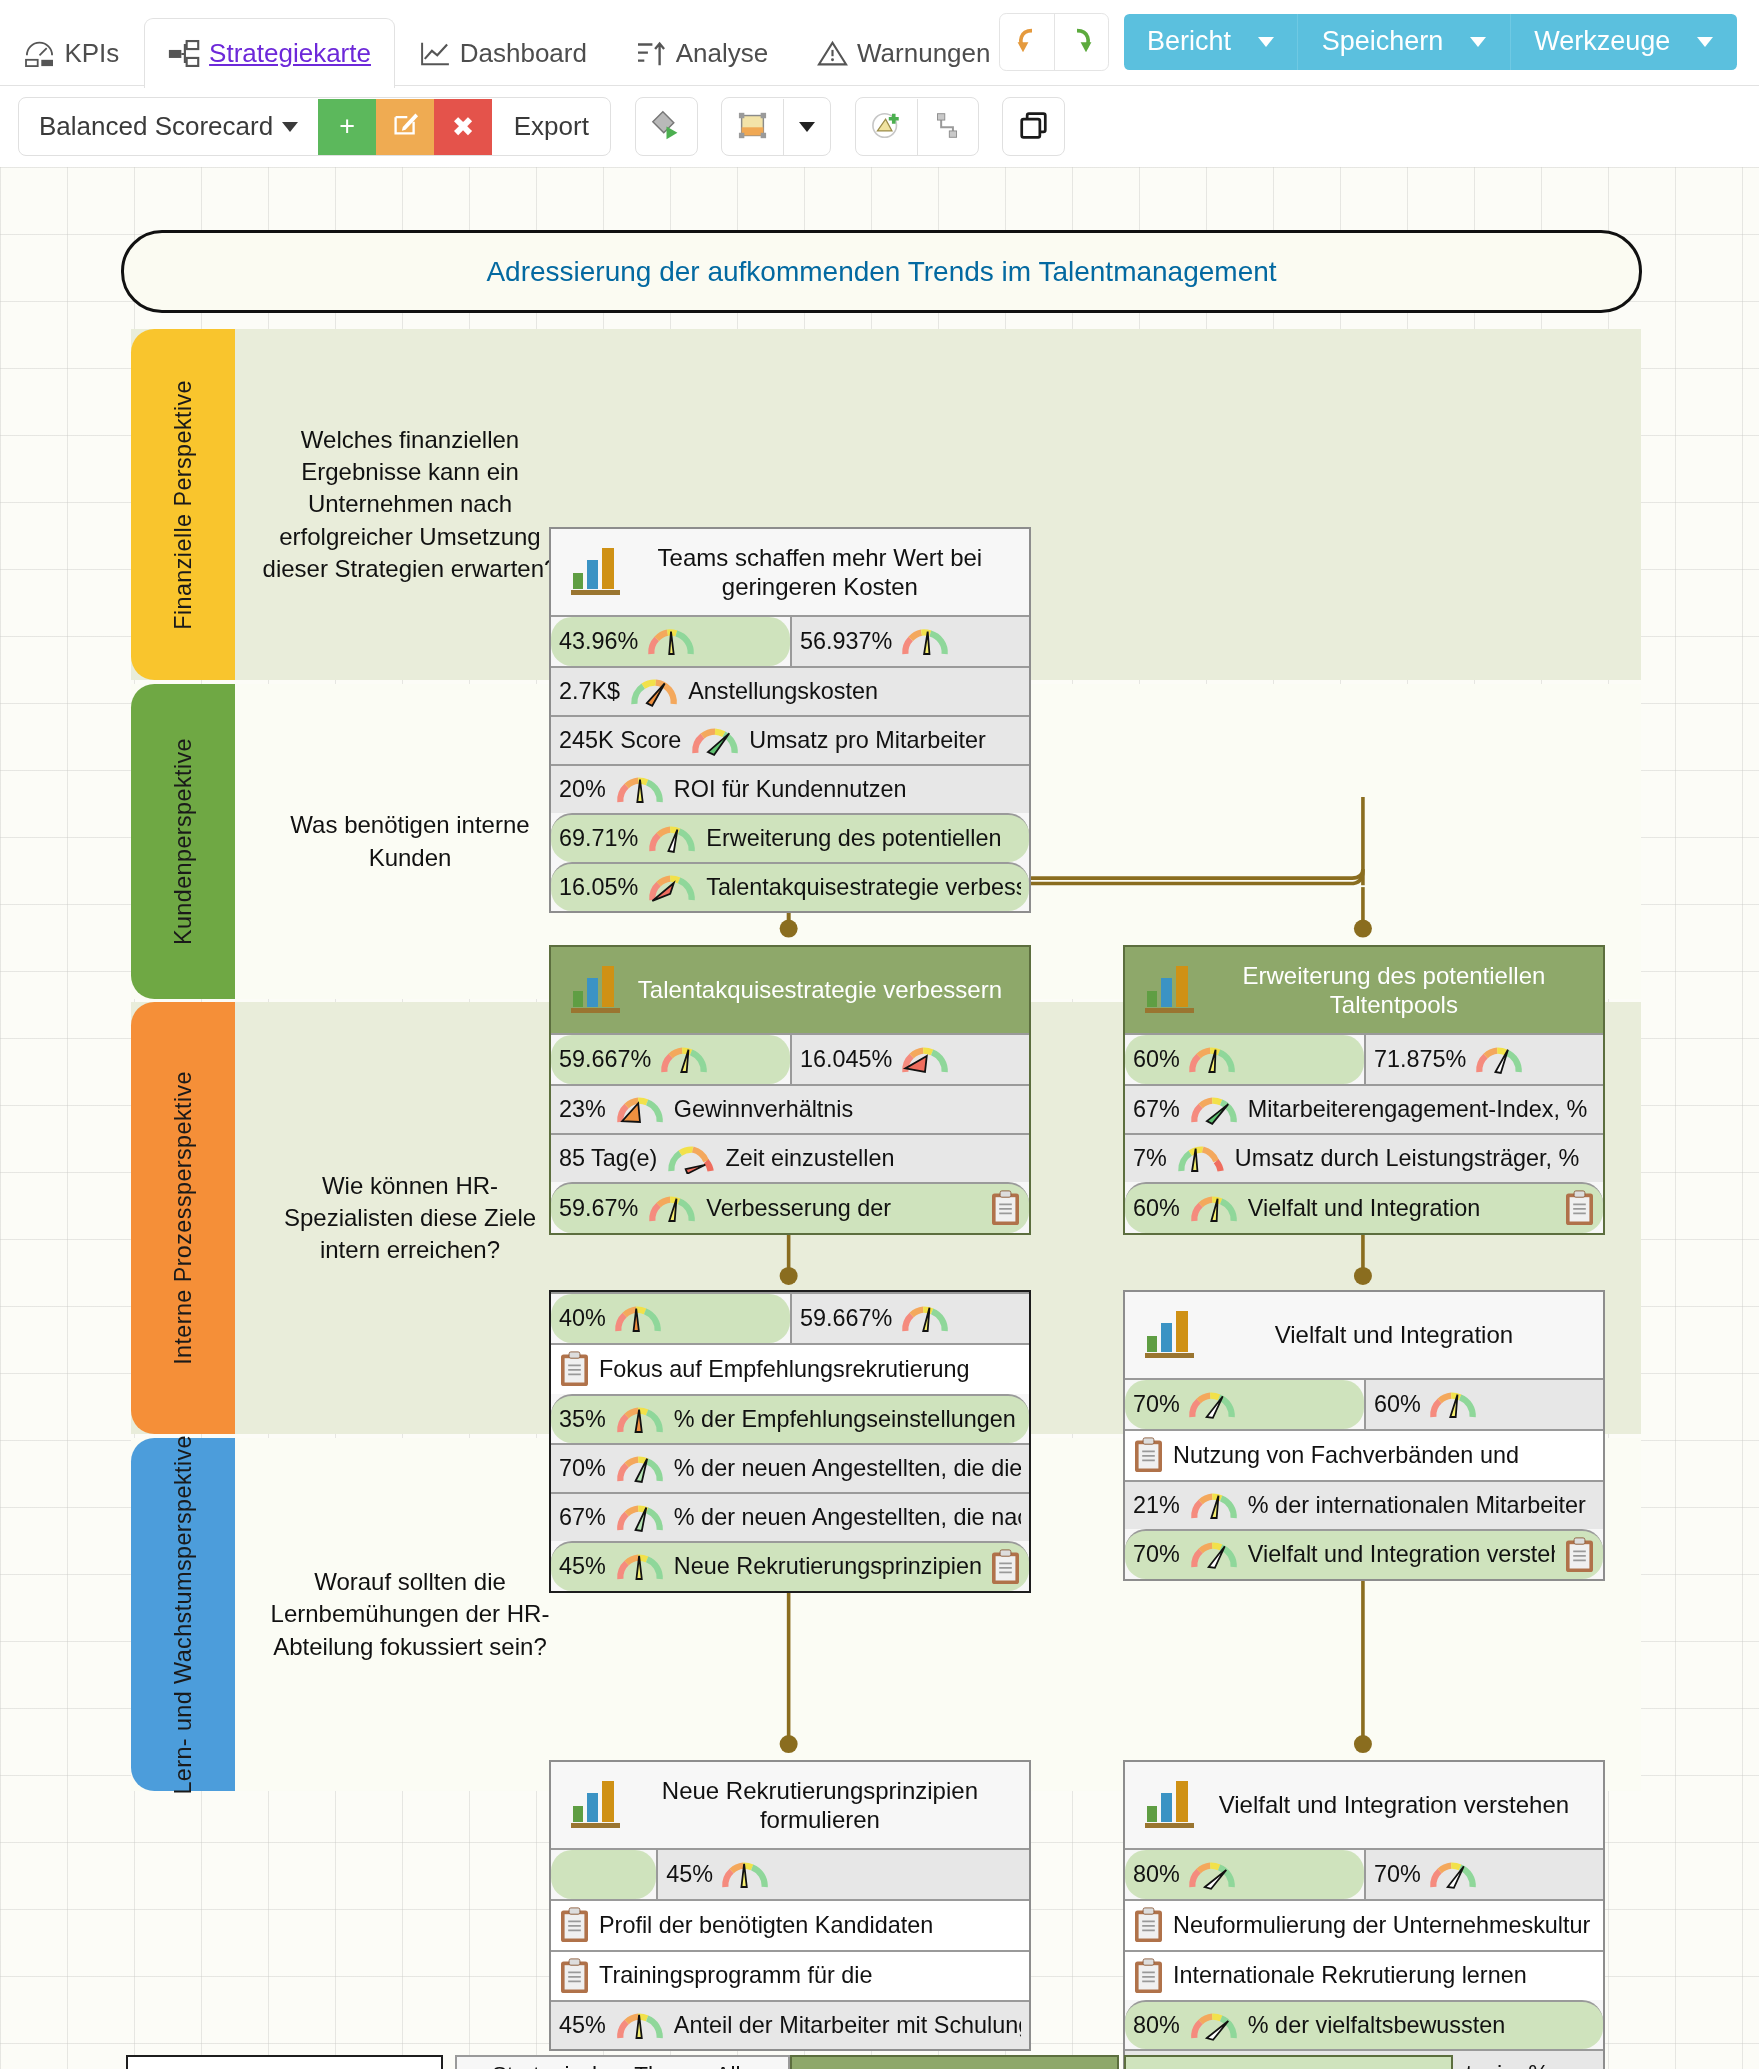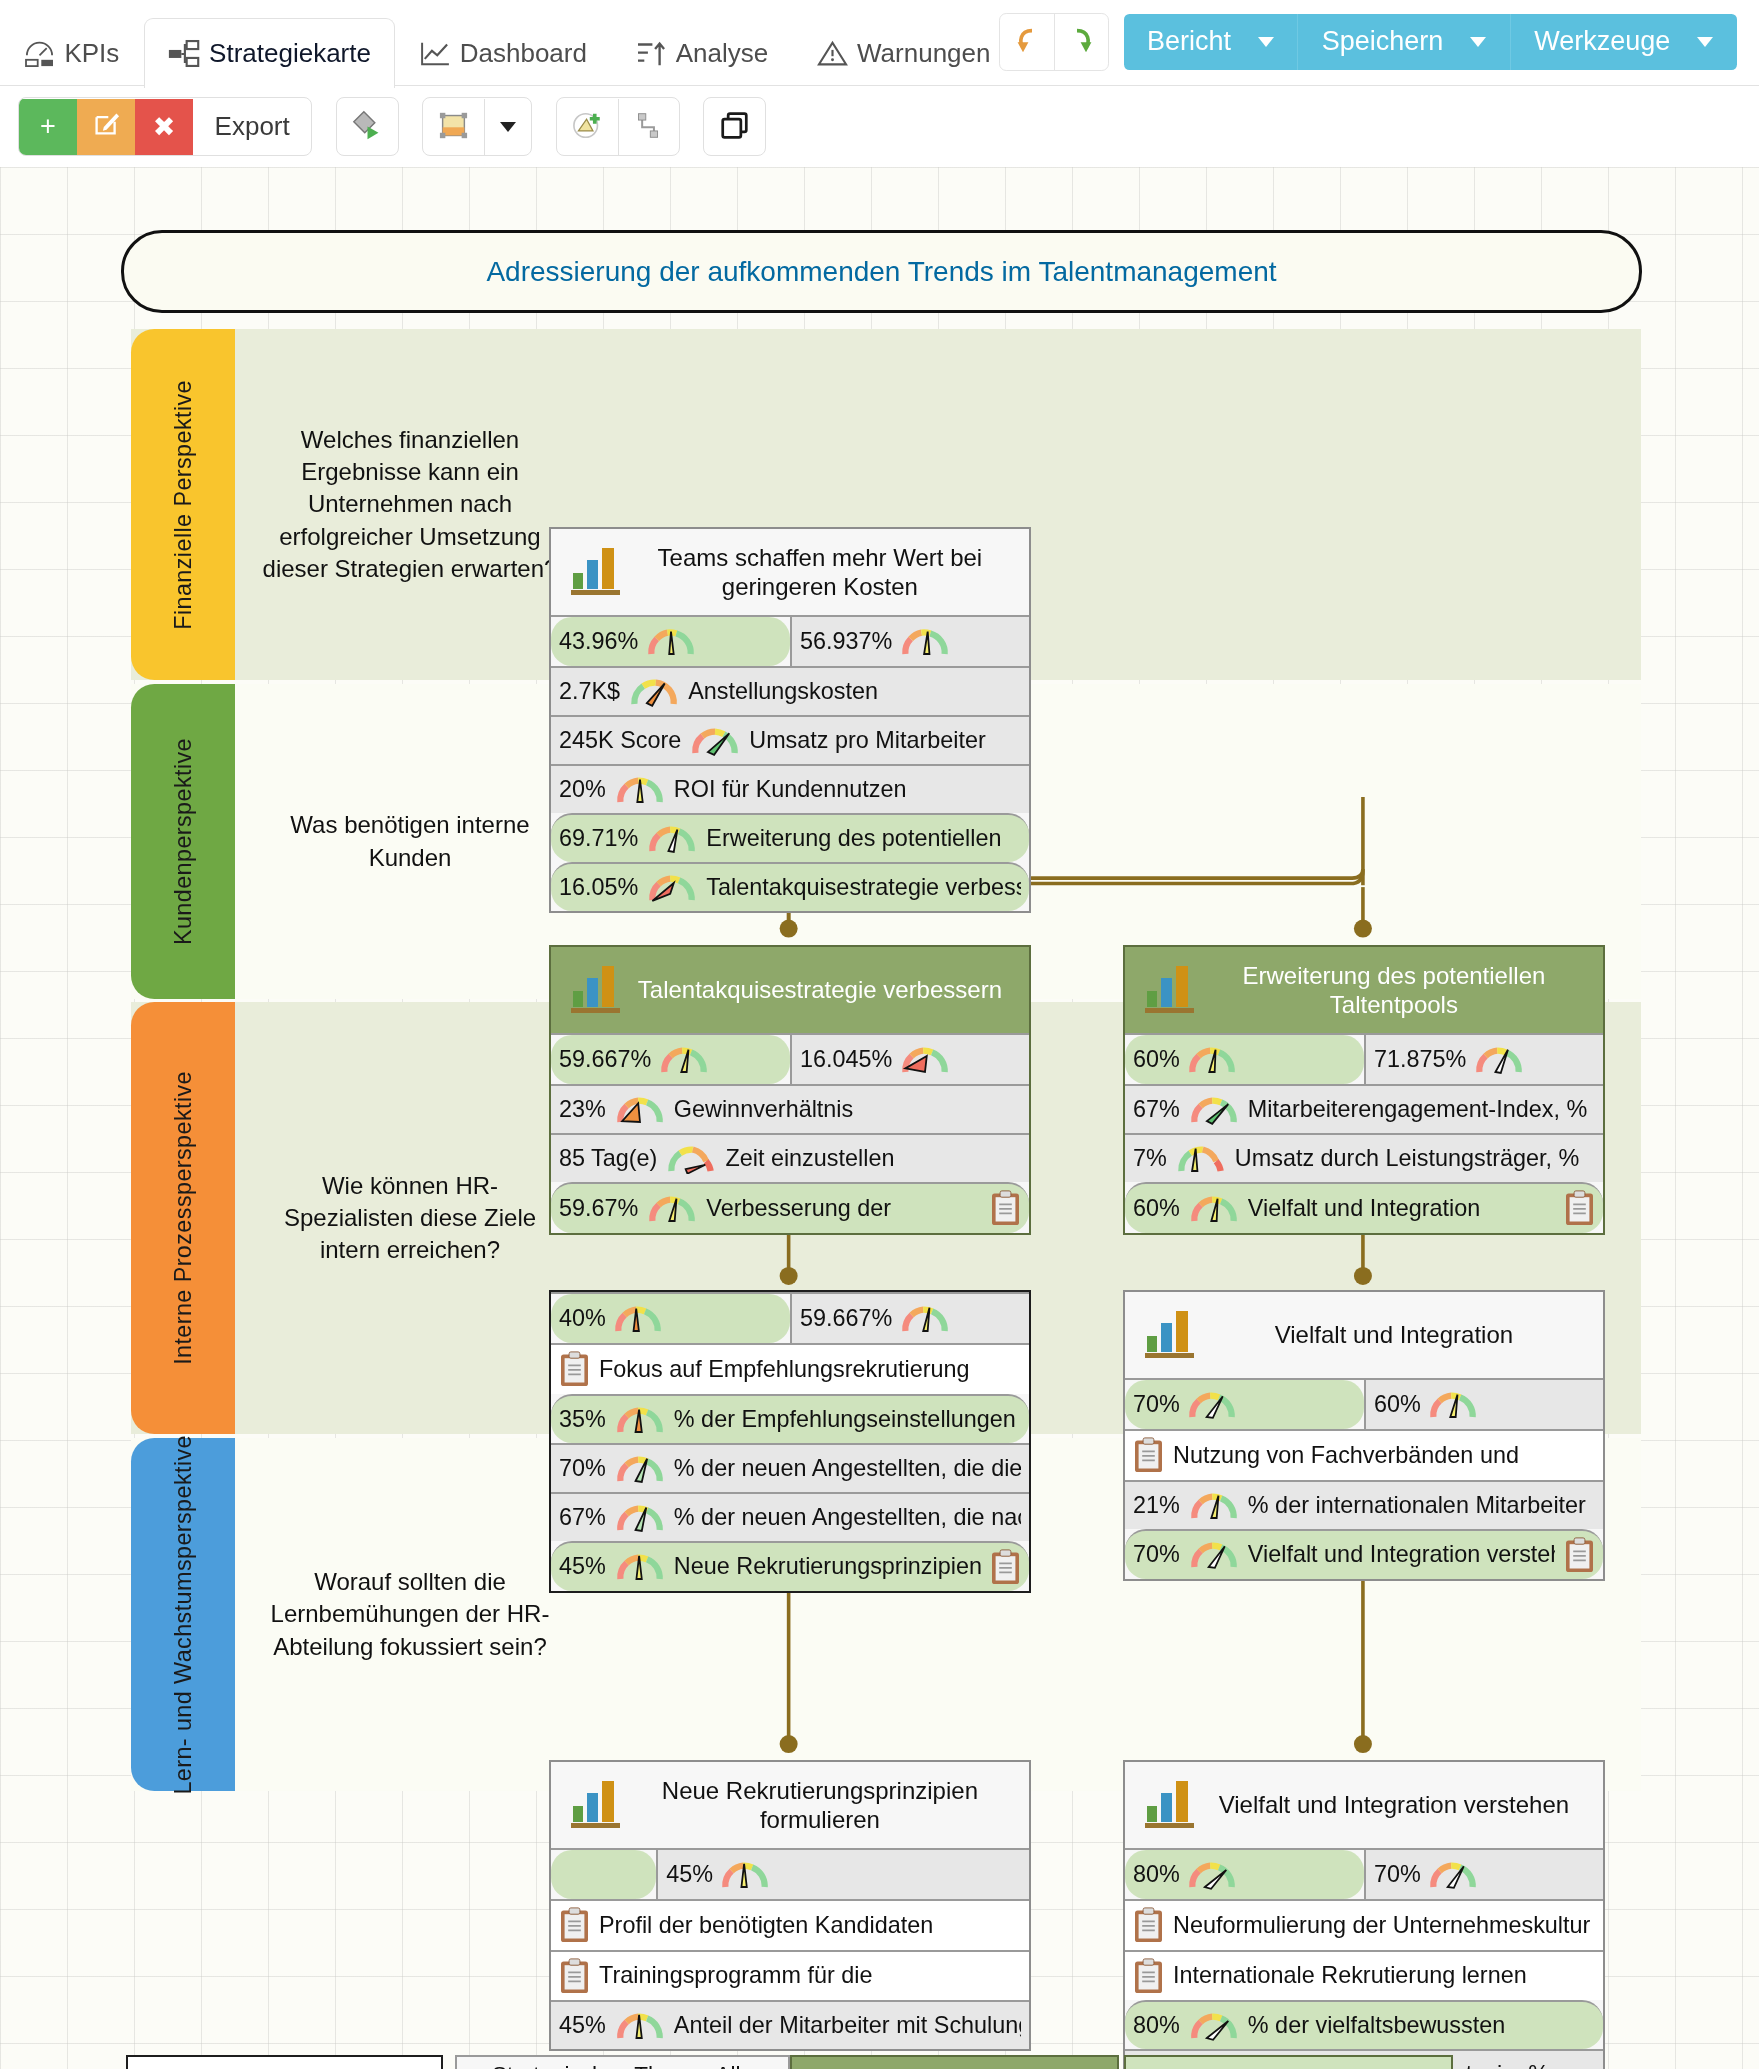--- a/index.html
+++ b/index.html
@@ -16,21 +16,21 @@
     background:#fff; border-bottom:1.8px solid #e2e2e2;
   }
   .tabs{ position:absolute; left:0; top:0; height:86px; display:flex; align-items:flex-end; }
   .tab{
     height:70px; display:flex; align-items:center; gap:9px;
     padding:0 23.4px; font-size:26px; color:#4d4d4d; cursor:pointer;
     border:1.8px solid transparent; border-bottom:none;
     border-radius:9px 9px 0 0; background:transparent;
     position:relative; top:1.8px;
   }
-  .tab.active{ background:#fff; border-color:#e2e2e2; color:#0f172a; z-index:3; }
+  .tab.active{ background:#fff; border-color:#e2e2e2; color:#6d28d9; z-index:3;text-decoration:underline; }
   .tab svg{ display:block; }
 
   .topright{ position:absolute; right:23.4px; top:12.6px; display:flex; align-items:center; gap:14.4px; }
   .undogrp{ display:flex; border:1.8px solid #e4e4e4; border-radius:7.2px; overflow:hidden; background:#fff; }
   .undogrp .ibtn{ width:54px; height:56px; display:flex; align-items:center; justify-content:center; cursor:pointer; }
   .undogrp .ibtn + .ibtn{ border-left:1.8px solid #e4e4e4; }
   .bluegrp{ display:flex; border-radius:5.4px; overflow:hidden; }
   .bluebtn{
     background:#5bc0de; color:#fff; font-size:27px; padding:0 23.4px; height:56px;
     display:flex; align-items:center; gap:27px; cursor:pointer;
@@ -228,20 +228,24 @@
       <div class="bluebtn">
         <span>Werkzeuge</span>
         <i class="caret"></i>
       </div>
     </div>
   </div>
 </div>
 
 <div class="toolbar2">
   <div class="grp">
+    <div class="scdd">
+      <span>Balanced Scorecard</span>
+      <i class="caret" style="color:#3a3a3a"></i>
+    </div>
     <div class="sqbtn g-green">
       <span>+</span>
     </div>
     <div class="sqbtn g-orange">
       <span>
         <svg width="27" height="27" viewBox="0 0 30 30">
             <path d="M4 8h13M4 8v18h20V13" fill="none" stroke="#fff" stroke-width="2.6"></path>
             <path d="M12 19 L26 4 L29 7 L15 22 L11 23 Z" fill="#fff"></path>
           </svg>
       </span>

